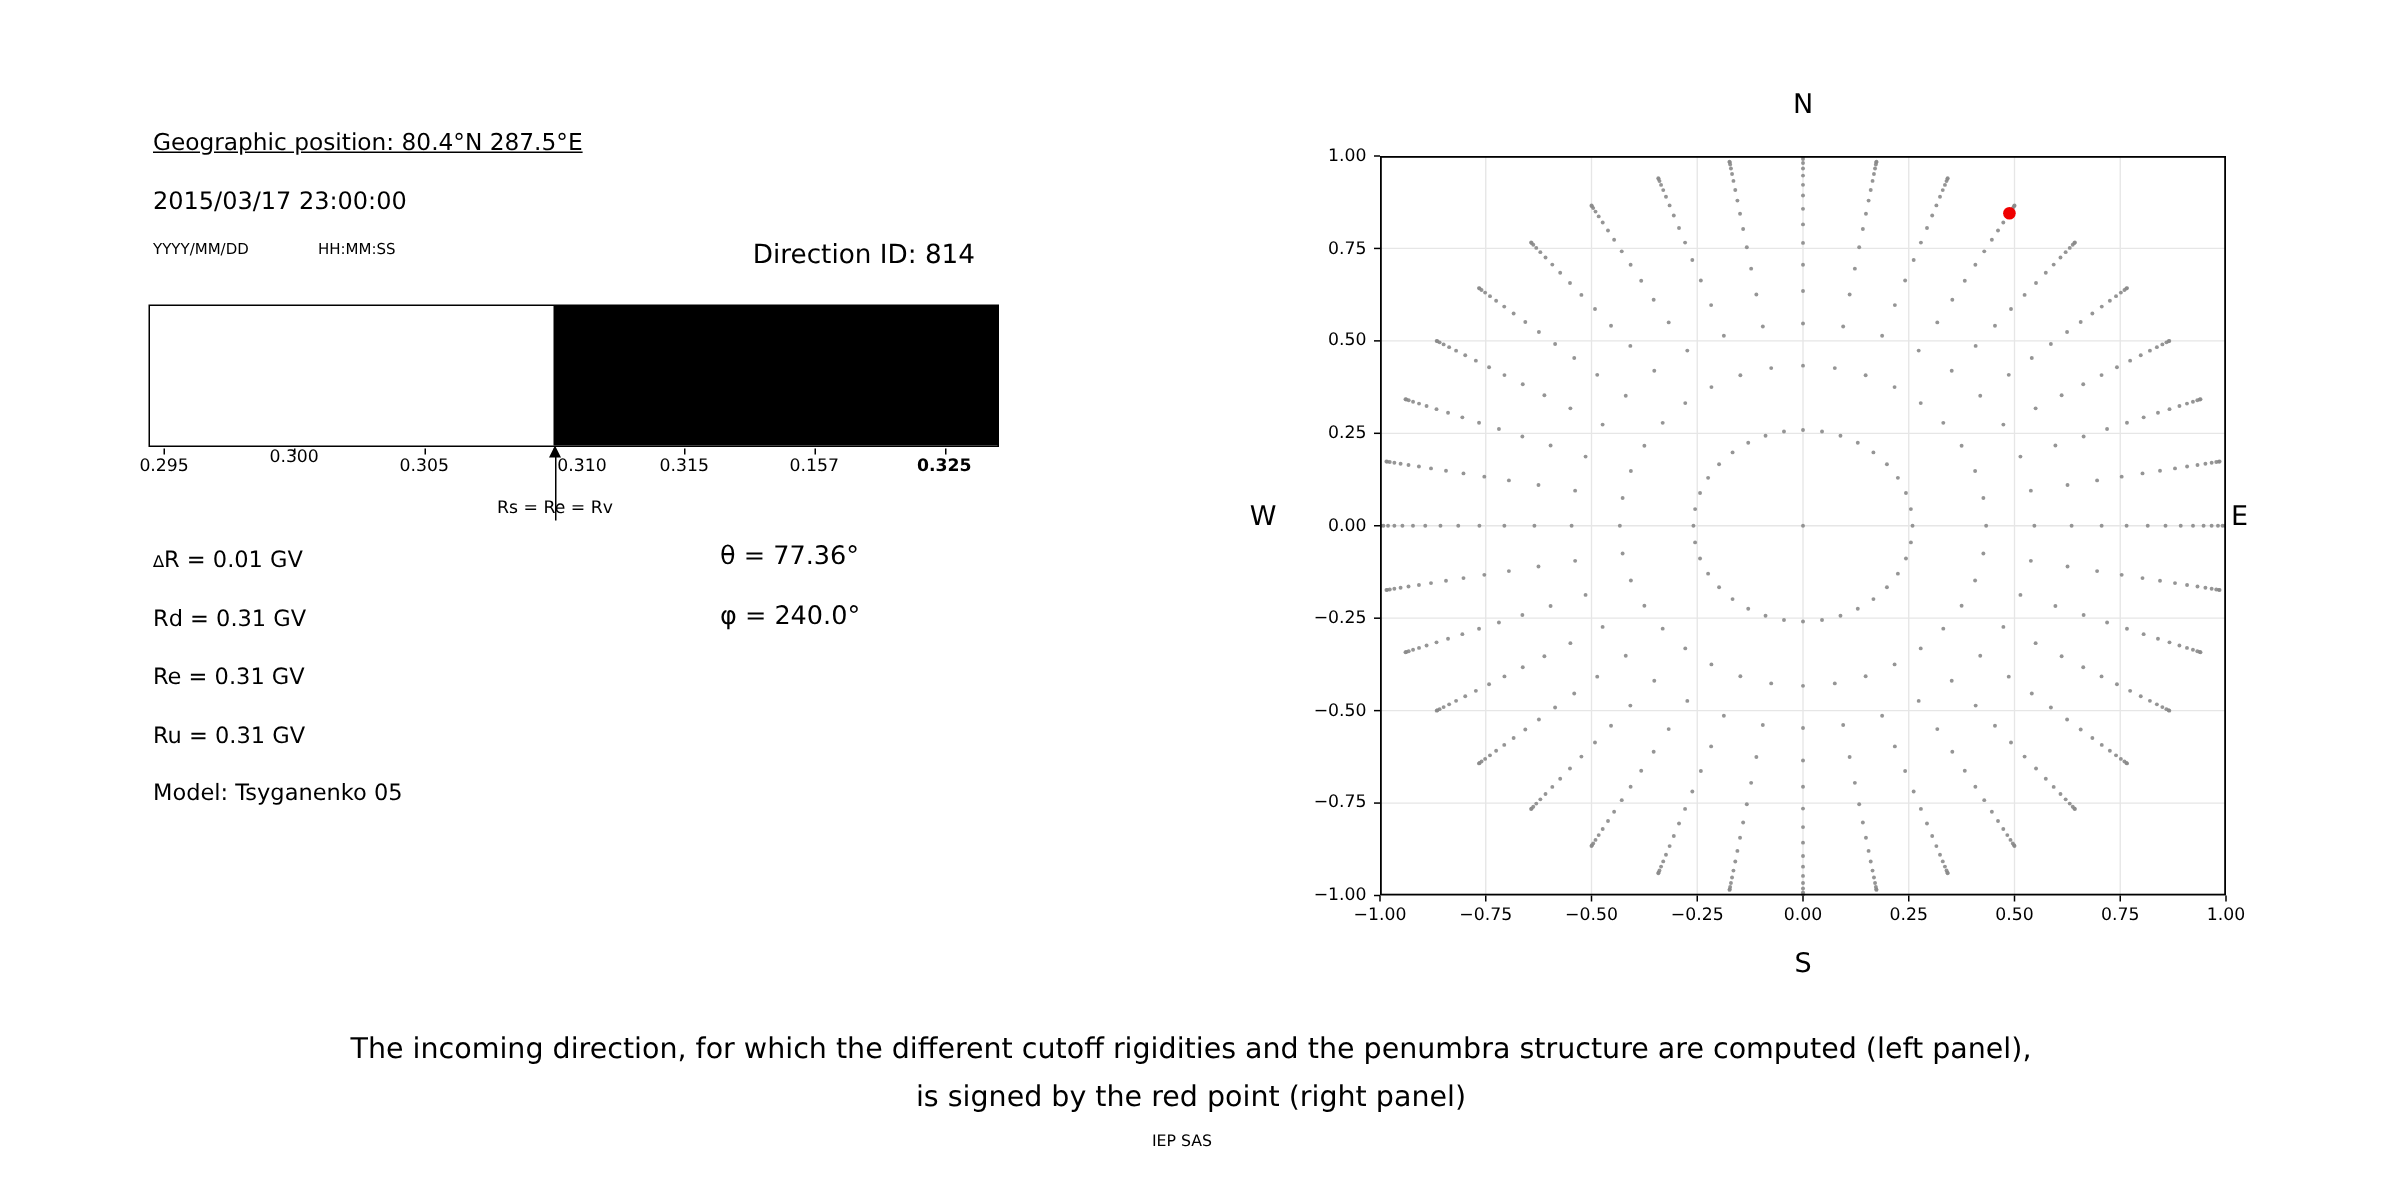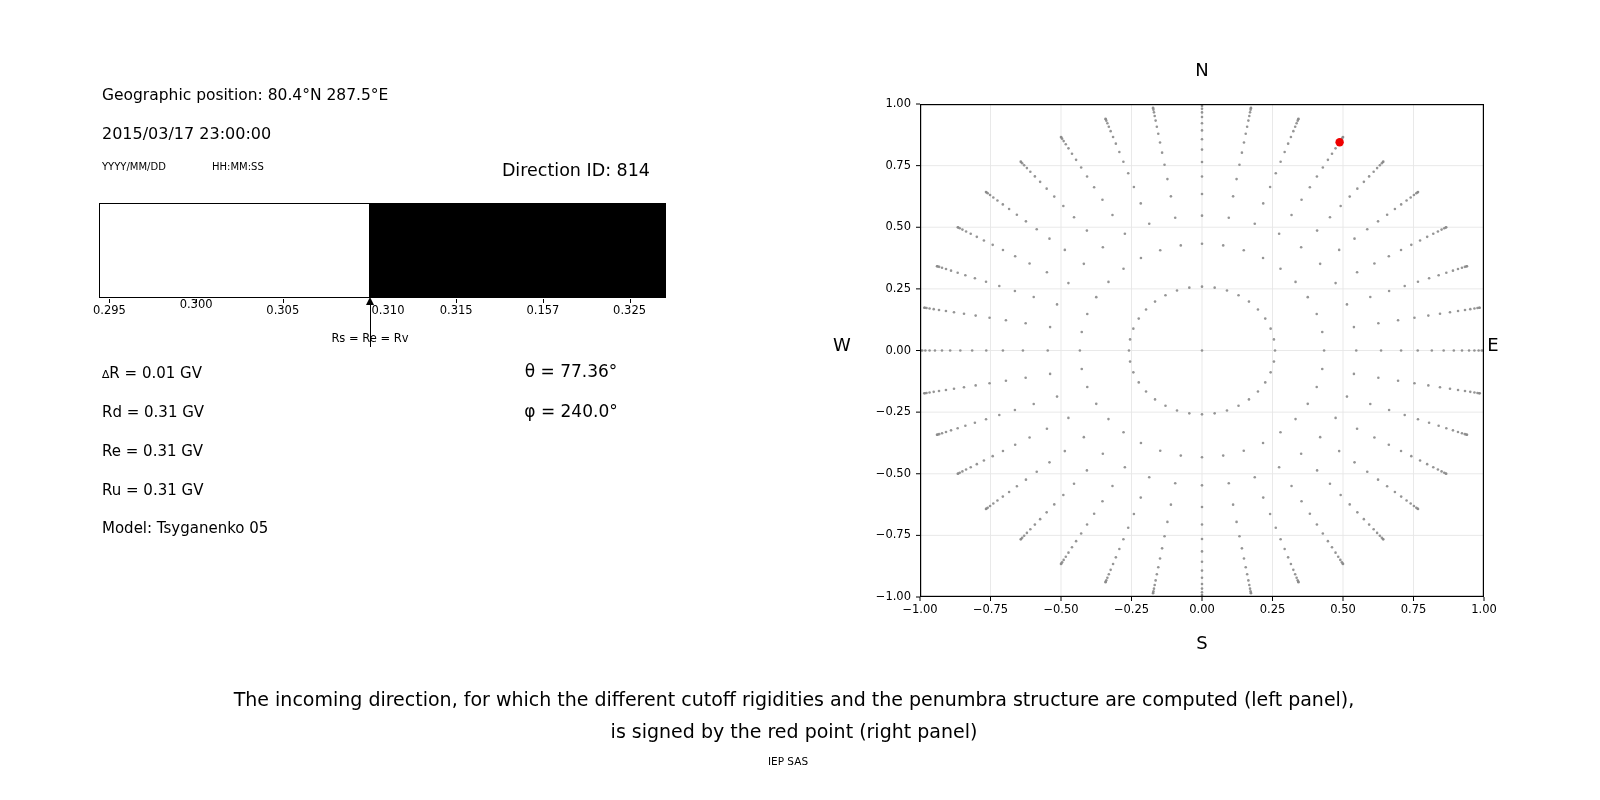--- a/index.html
+++ b/index.html
@@ -1,25 +1,25 @@
 <!DOCTYPE html>
 <html><head>
 <meta charset="utf-8">
 <style>
   html,body{margin:0;padding:0;background:#fff;}
   #fig{position:relative;width:1600px;height:800px;background:#fff;overflow:hidden;
        font-family:"DejaVu Sans","Liberation Sans",sans-serif;color:#000;}
   .abs{position:absolute;white-space:nowrap;}
-  .t-geo{font-size:15.5px;}
+  .t-geo{font-size:15.5px;text-decoration:underline;}
   .t-date{font-size:16px;}
   .t-fmt{font-size:10px;}
   .t-dirid{font-size:17.5px;text-align:right;}
   .t-row{font-size:15px;}
   .t-row .dsym{font-size:11px;}
-  .t-angle{font-size:17px;text-align:center;}
+  .t-angle{font-size:17px;text-align:left;}
   .t-tick{font-size:11.5px;text-align:center;}
   .t-ytick{font-size:11.5px;text-align:right;}
   .t-cardinal{font-size:18px;text-align:center;}
   .t-caption{font-size:19px;text-align:center;}
   .t-credit{font-size:10.5px;text-align:center;}
   .t-arrowlab{font-size:11.5px;text-align:center;}
   #bar-axes{position:absolute;left:99px;top:203px;width:567px;height:95px;
             border:1.2px solid #000;box-sizing:border-box;background:#fff;}
   #bar-black{position:absolute;top:0;bottom:0;background:#000;}
   .tickmark{position:absolute;width:1px;height:4px;background:#000;}
@@ -50,21 +50,21 @@
       <div class="abs t-tick" style="left: 166.101px; top: 297px; width: 60px;">0.300</div>
       <div class="tickmark" style="left: 282.798px; top: 298.5px;"></div>
       <div class="abs t-tick" style="left: 252.798px; top: 303px; width: 60px;">0.305</div>
       <div class="tickmark" style="left: 369.495px; top: 298.5px;"></div>
       <div class="abs t-tick" style="left: 358px; top: 303px; width: 60px;">0.310</div>
       <div class="tickmark" style="left: 456.193px; top: 298.5px;"></div>
       <div class="abs t-tick" style="left: 426.193px; top: 303px; width: 60px;">0.315</div>
       <div class="tickmark" style="left: 542.89px; top: 298.5px;"></div>
       <div class="abs t-tick" style="left: 512.89px; top: 303px; width: 60px;">0.157</div>
       <div class="tickmark" style="left: 629.587px; top: 298.5px;"></div>
-      <div class="abs t-tick" style="left: 599.587px; top: 303px; width: 60px;">0.325</div>
+      <div class="abs t-tick" style="left: 599.587px; top: 303px; width: 60px; font-weight: bold;">0.325</div>
     </div>
   <div id="arrow-shaft"></div>
   <div id="arrow-head"></div>
   <div class="abs t-arrowlab" style="left:280px;top:331px;width:180px">Rs = Re = Rv</div>
 
   <div class="abs t-row" style="left:102px;top:364px"><span class="dsym">∆</span><span>R = 0.01 GV</span></div>
   <div class="abs t-row" style="left:102px;top:403px">Rd = 0.31 GV</div>
   <div class="abs t-row" style="left:102px;top:442px">Re = 0.31 GV</div>
   <div class="abs t-row" style="left:102px;top:481px">Ru = 0.31 GV</div>
   <div class="abs t-row" style="left:102px;top:519px">Model: Tsyganenko 05</div>

